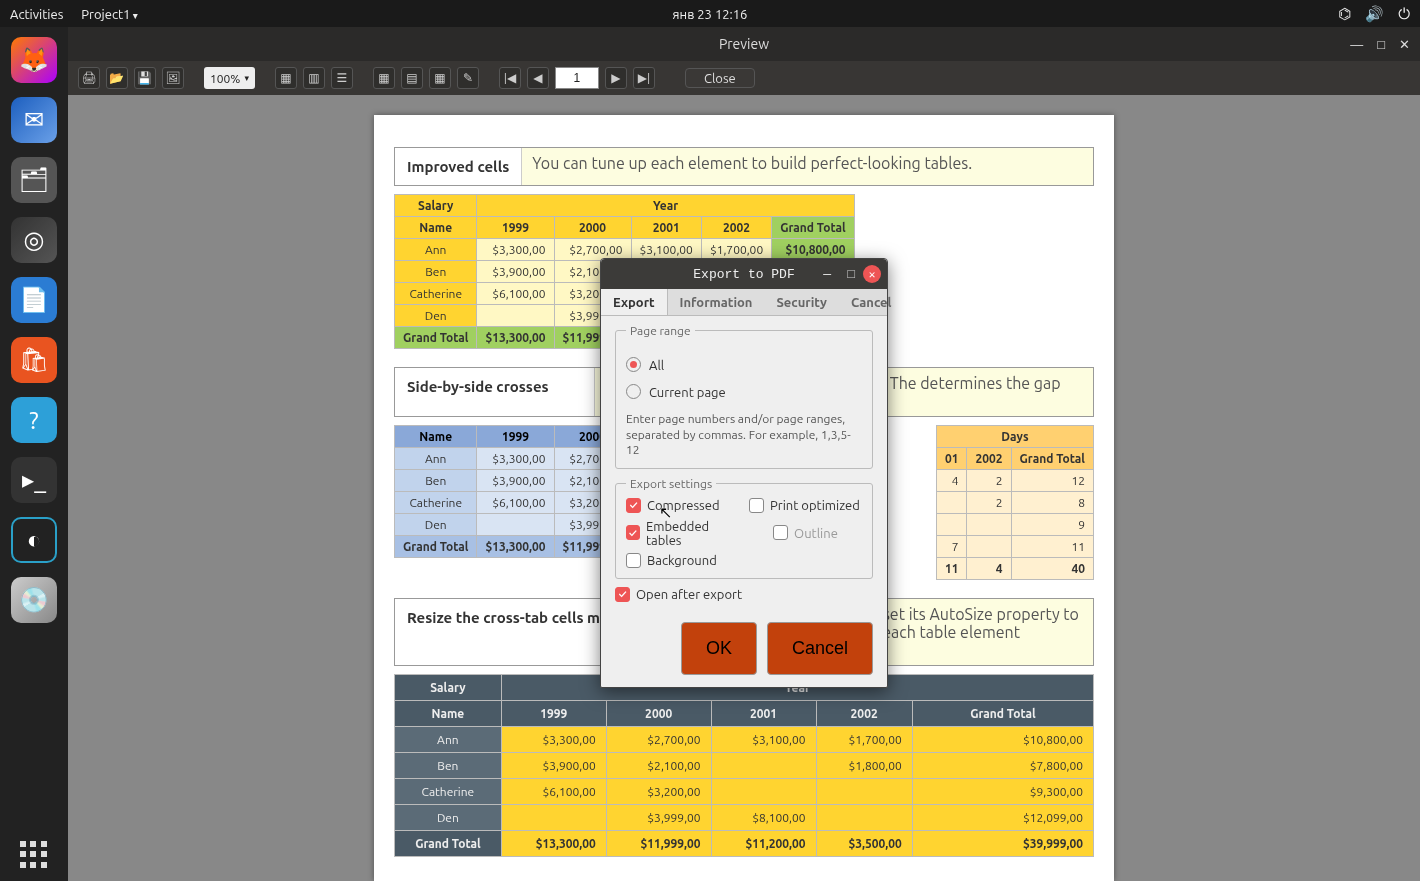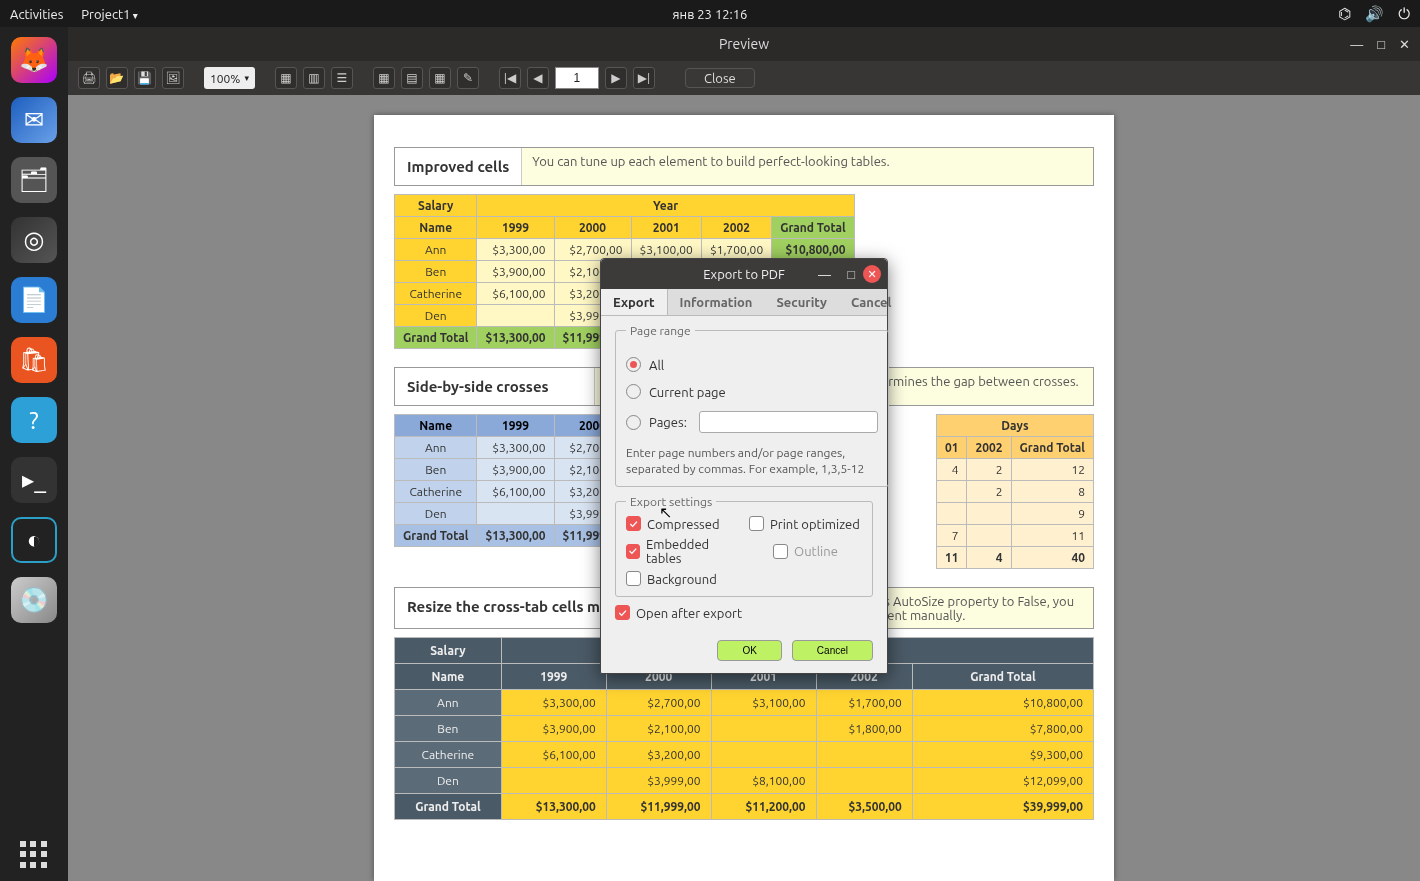--- a/index.html
+++ b/index.html
@@ -68,21 +68,21 @@
   .tsep{width:8px;}
   .zoom-sel{height:22px;background:#eee;color:#222;border-radius:3px;padding:0 6px;font-size:12px;display:flex;align-items:center;}
   .zoom-sel::after{content:" ▾";font-size:9px;margin-left:4px;}
   .pageinput{width:44px;height:22px;background:#fff;border:1px solid #888;color:#222;font-size:12px;text-align:center;}
   .closebtn{margin-left:24px;padding:2px 18px;border:1px solid #555;border-radius:4px;background:#3a3836;color:#ddd;font-size:13px;}
   .canvas{flex:1;background:#888;overflow:auto;display:flex;justify-content:center;padding-top:20px;}
   .page{width:740px;background:#fff;box-shadow:0 0 6px rgba(0,0,0,.4);padding:32px 20px;}
   
   .sect-head{display:flex;border:1px solid #999;margin-bottom:8px;}
   .sect-title{font-weight:bold;font-size:15px;padding:10px 12px;flex:0 0 auto;border-right:1px solid #ccc;}
-  .sect-desc{font-size:13px;padding:6px 10px;flex:1;background:#fdfde0;color:#555;}
+  .sect-desc{font-size:16px;padding:6px 10px;flex:1;background:#fdfde0;color:#555;}
   table{border-collapse:collapse;font-size:12px;}
   td,th{border:1px solid #bbb;padding:4px 8px;text-align:center;}
   .t1 th{background:#ffd430;}
   .t1 .name{background:#ffd430;}
   .t1 .val{background:#fff8c4;text-align:right;}
   .t1 .gtcol{background:#a0d060;font-weight:bold;text-align:right;}
   .t1 .gtrow td{background:#a0d060;font-weight:bold;}
   .t1 .gtcorner{background:#a0d060;font-weight:bold;}
   .t2 th{background:#8aa8d8;color:#000;}
   .t2 .name{background:#c1d3ec;}
@@ -97,21 +97,21 @@
   .t3 .gtrow .name{background:#4a5a66;}
   .t3 .gupper th{padding:6px 10px;}
   .twowrap{display:flex;gap:18px;align-items:flex-start;}
   
   .overlay{position:absolute;inset:0;}
   .dlg{
     position:absolute;left:600px;top:258px;width:288px;
     background:#efefef;border:1px solid #444;box-shadow:0 4px 18px rgba(0,0,0,.5);
     border-radius:4px 4px 2px 2px;
   }
-  .dlg-title{height:30px;background:#3c3b39;color:#eee;display:flex;align-items:center;justify-content:center;font-size:13px;position:relative;border-radius:4px 4px 0 0;}
+  .dlg-title{height:30px;background:#3c3b39;color:#eee;display:flex;align-items:center;justify-content:center;font-size:13px;position:relative;border-radius:4px 4px 0 0;font-family:Liberation Mono, monospace;}
   .dlg-title .dbtns{position:absolute;right:6px;display:flex;gap:8px;align-items:center;}
   .dlg-title .dmin{position:absolute;right:56px;}
   .dclose{width:18px;height:18px;background:#e55;border-radius:9px;color:#fff;display:flex;align-items:center;justify-content:center;font-size:11px;}
   .dlg-tabs{display:flex;background:#ddd;border-bottom:1px solid #bbb;font-size:13px;}
   .dtab{padding:6px 12px;color:#666;font-weight:bold;}
   .dtab.active{background:#efefef;color:#333;border-right:1px solid #bbb;}
   .dlg-body{padding:8px 14px 12px;}
   fieldset{border:1px solid #bbb;border-radius:3px;padding:8px 10px 10px;margin-bottom:8px;}
   legend{font-size:12px;color:#666;padding:0 4px;}
   .radiorow{display:flex;align-items:center;gap:8px;margin:12px 0;font-size:13px;}
@@ -119,21 +119,21 @@
   .radio.on::after{content:"";width:7px;height:7px;background:#e55;border-radius:4px;}
   .pginput{flex:1;margin-left:4px;height:22px;border:1px solid #aaa;border-radius:3px;background:#fff;}
   .hint{font-size:12px;color:#555;margin-top:4px;line-height:1.3;}
   .chkgrid{display:grid;grid-template-columns:1fr 1fr;row-gap:6px;column-gap:10px;}
   .chkrow{display:flex;align-items:center;gap:6px;font-size:13px;}
   .chk{width:15px;height:15px;border:1px solid #888;border-radius:3px;display:flex;align-items:center;justify-content:center;background:#fff;}
   .chk.on{background:#e55;border-color:#e55;}
   .chk.on::after{content:"✓";color:#fff;font-size:11px;font-weight:bold;}
   .disabled{color:#999;justify-content:center;}
   .dlg-foot{display:flex;justify-content:flex-end;gap:10px;padding:8px 14px 12px;}
-  .dlg-btn{padding:4px 24px;border:1px solid #999;border-radius:4px;background:#bef264;font-size:10px;}
+  .dlg-btn{padding:15px 24px;border:1px solid #999;border-radius:4px;background:#c2410c;font-size:18px;}
   .cursor{position:absolute;left:659px;top:503px;font-size:16px;color:#000;pointer-events:none;text-shadow:0 0 2px #fff;}
 </style>
 </head>
 <body>
 
 <div class="sysbar">
   <div class="left">
     <span>Activities</span>
     <span class="proj">Project1</span>
   </div>
@@ -432,25 +432,20 @@
     <div class="dlg-body">
       <fieldset>
         <legend>Page range</legend>
         <div class="radiorow">
           <span class="radio on"></span>
           <span>All</span>
         </div>
         <div class="radiorow">
           <span class="radio"></span>
           <span>Current page</span>
-        </div>
-        <div class="radiorow">
-          <span class="radio"></span>
-          <span>Pages:</span>
-          <input class="pginput" style="">
         </div>
         <div class="hint">Enter page numbers and/or page ranges, separated by commas. For example, 1,3,5-12</div>
       </fieldset>
       <fieldset>
         <legend>Export settings</legend>
         <div class="chkgrid">
           <div class="chkrow">
               <span class="chk on"></span>
               <span>Compressed</span>
             </div>

